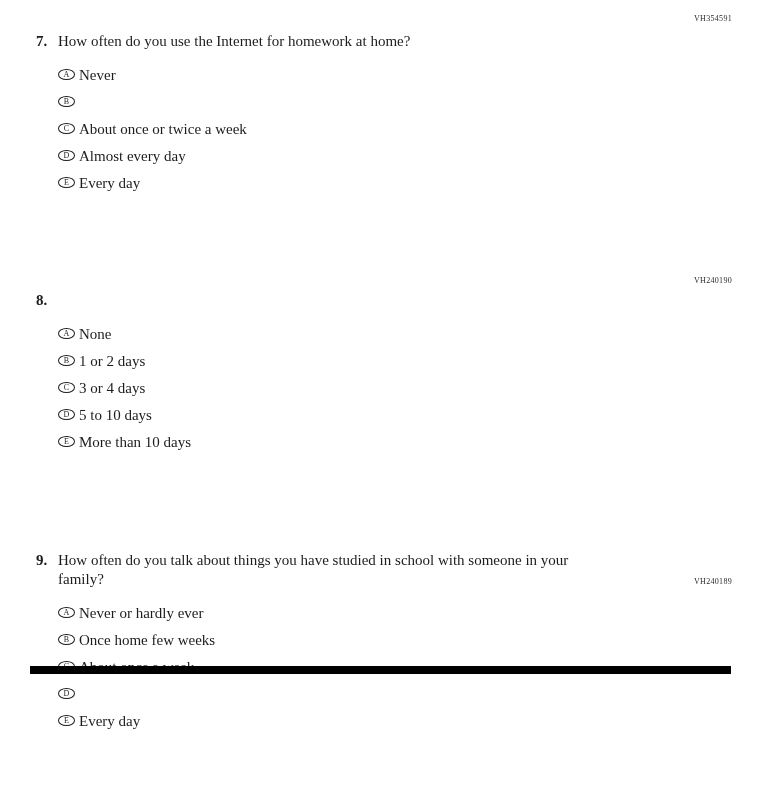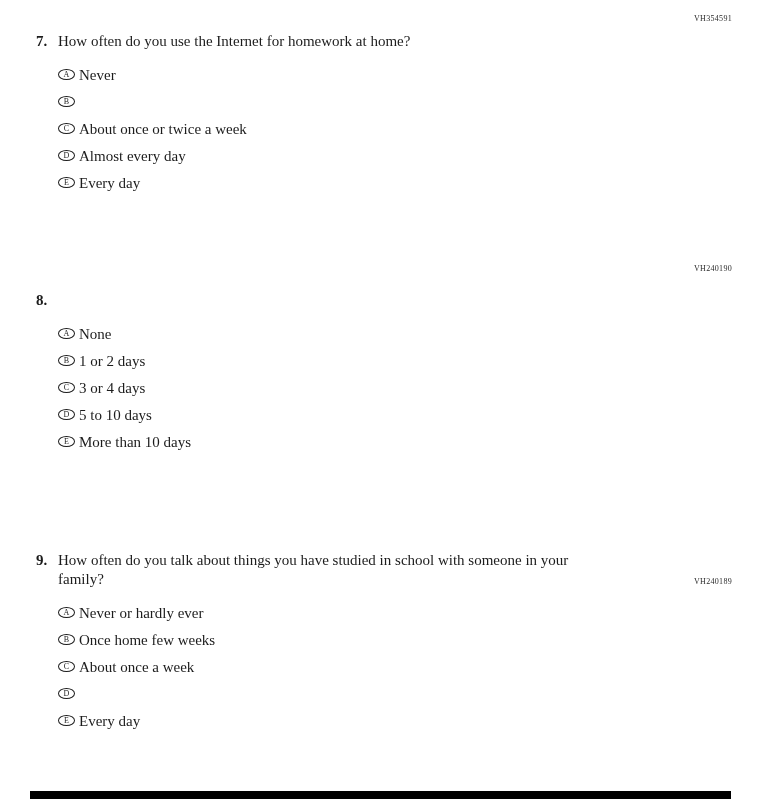--- a/index.html
+++ b/index.html
@@ -8,33 +8,33 @@
     width: 759px;
     height: 802px;
     font-family: "Liberation Serif", serif;
     color: #1c1c1c;
     position: relative;
     overflow: hidden;
   }
   .page {
     position: relative;
     width: 759px;
-    height: 799px;
+    height: 674px;
     background: #ffffff;
   }
   .q-code {
     position: absolute;
     right: 27px;
     font-size: 8px;
     letter-spacing: 0.3px;
     color: #2a2a2a;
     font-family: "Liberation Serif", serif;
   }
   #code-1 { top: 14px; }
-  #code-2 { top: 264px; margin-left: 32px; }
+  #code-2 { top: 276px; margin-left: 32px; }
   #code-3 { top: 537px; margin-top: 40px; }
   .question {
     position: absolute;
     left: 36px;
     right: 40px;
   }
   #q-1 { top: 32px; }
   #q-2 { top: 291px; }
   #q-3 { top: 551px; }
   .q-header {

